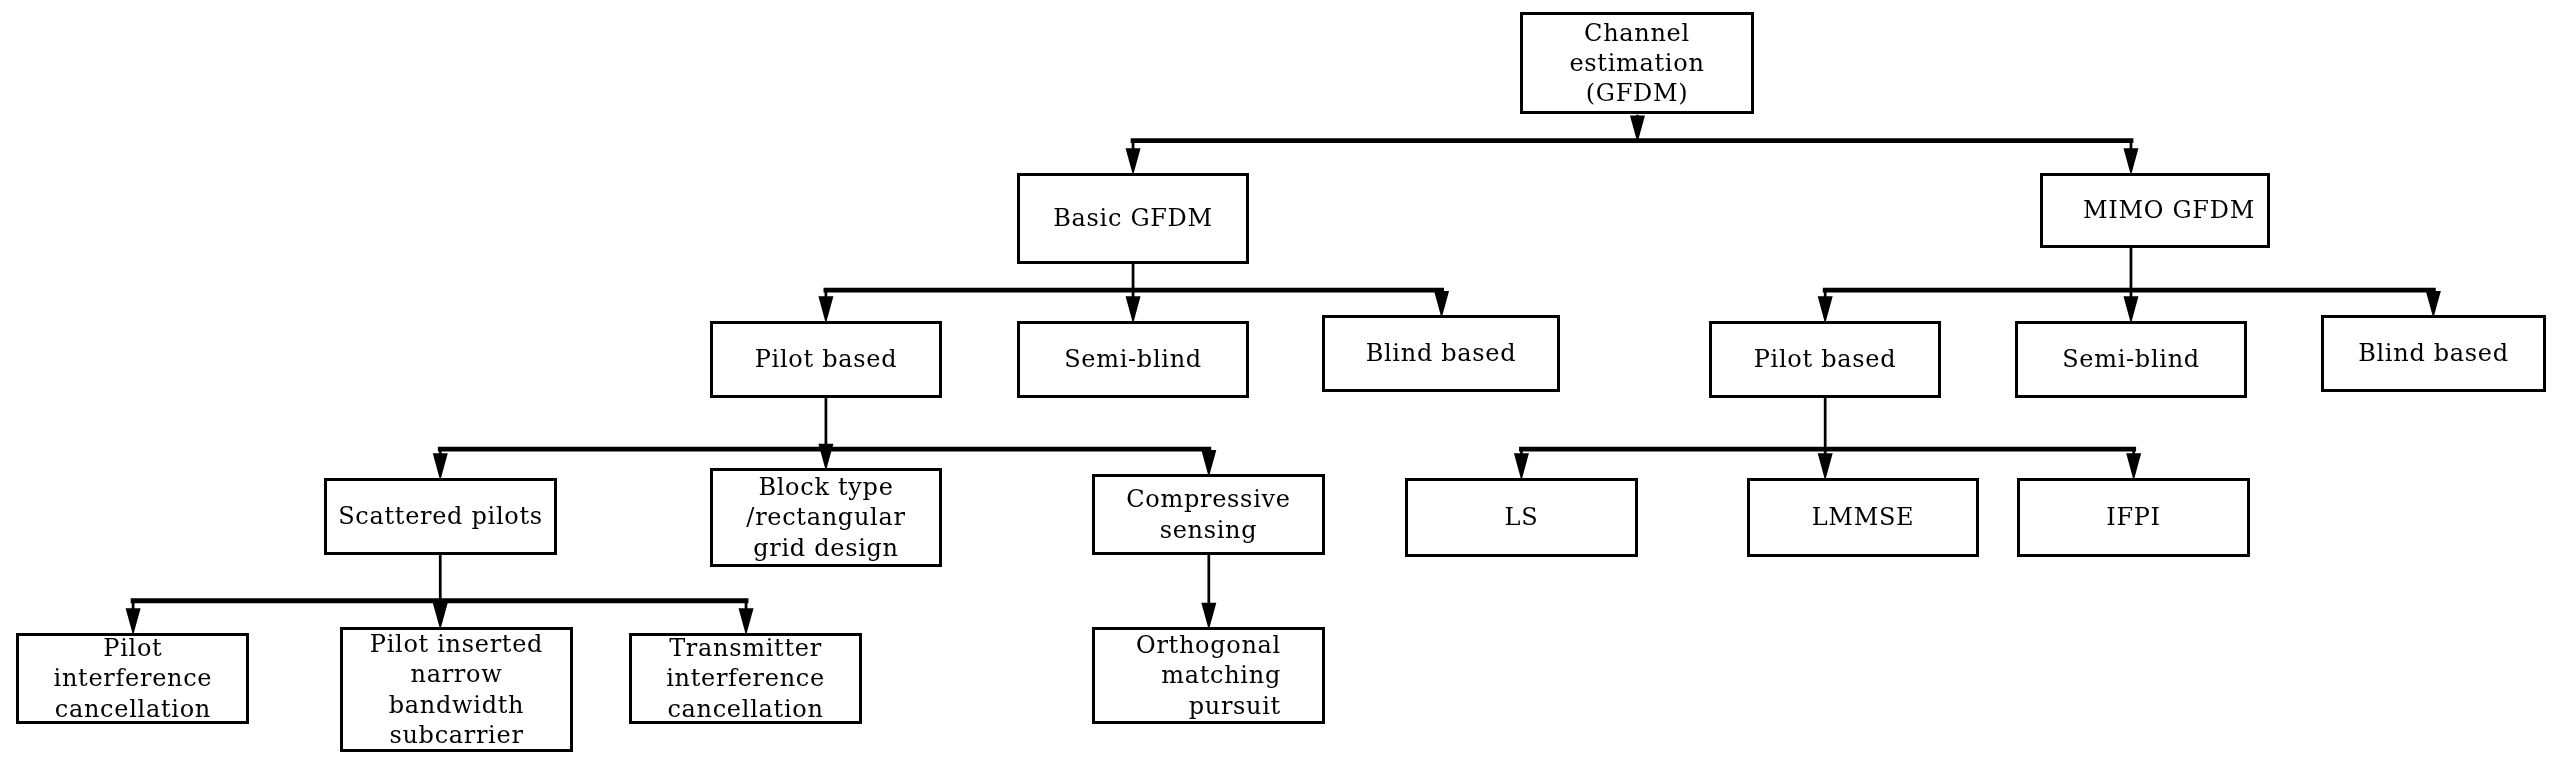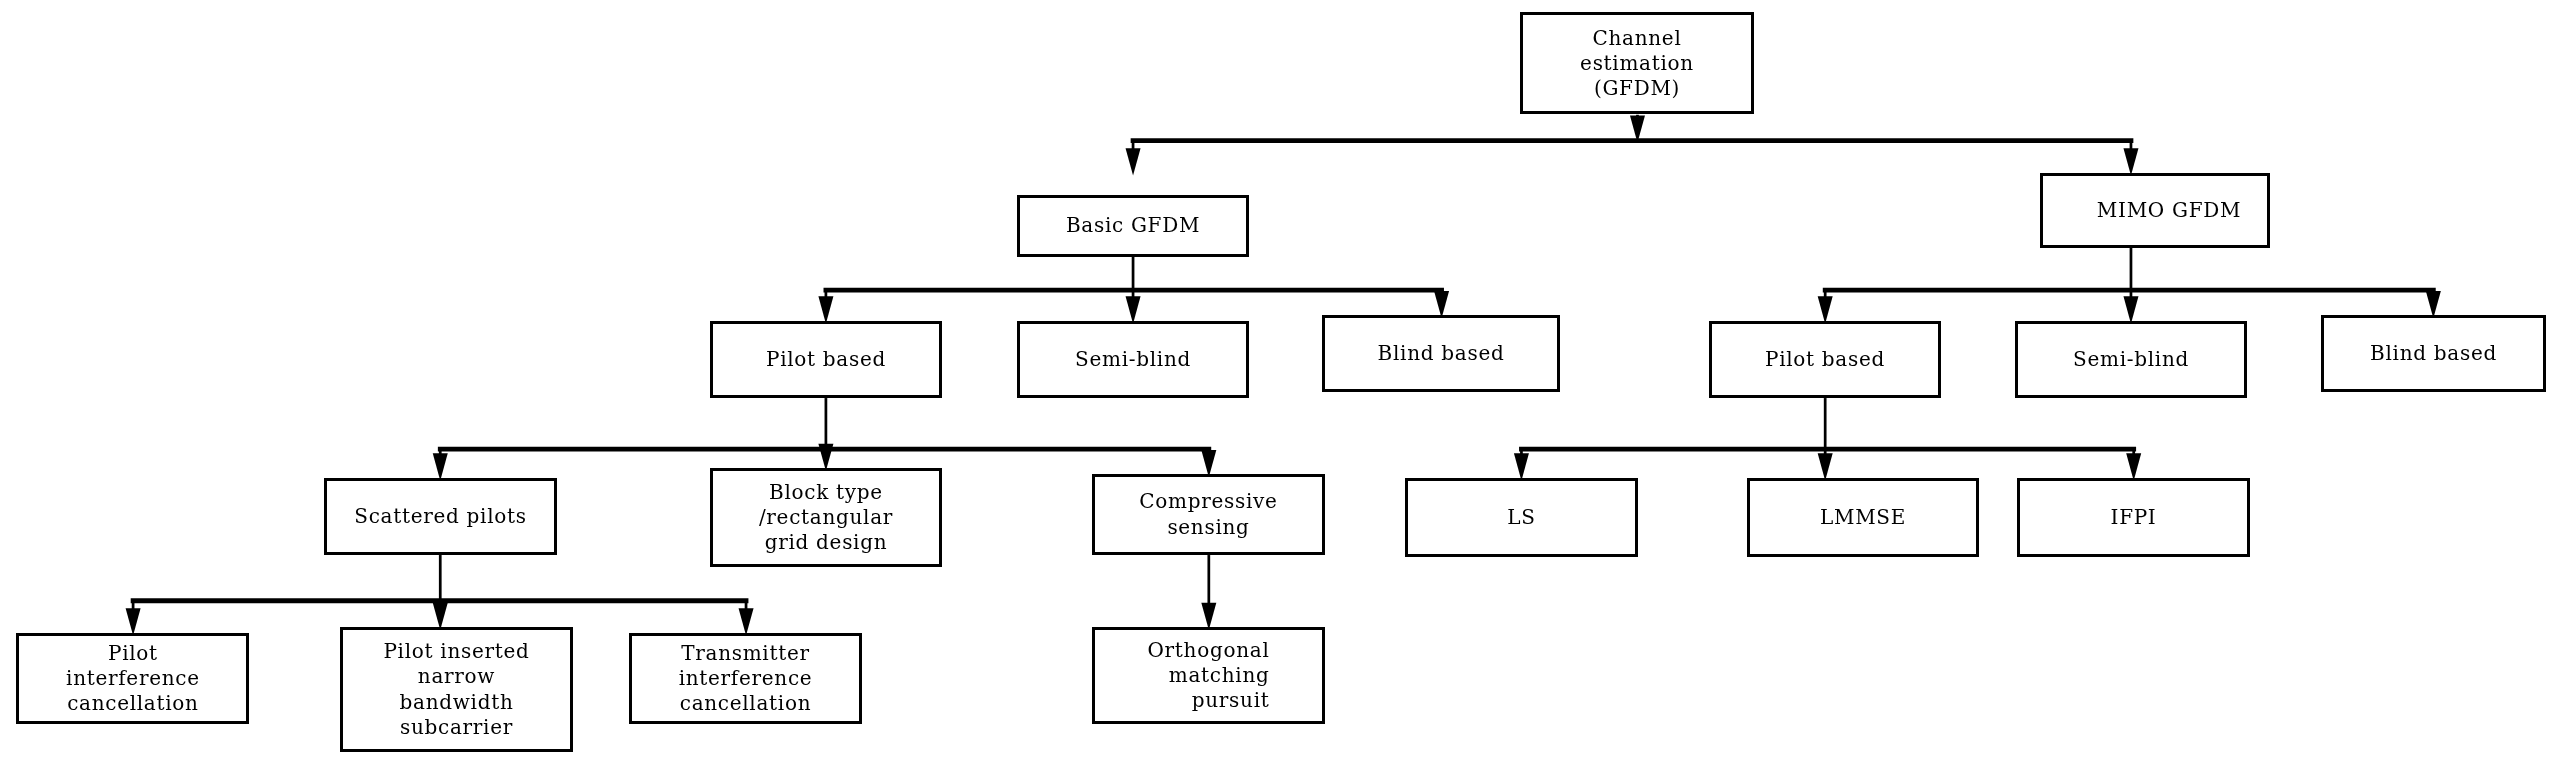--- a/index.html
+++ b/index.html
@@ -19,31 +19,31 @@
   .node {
     position: absolute;
     box-sizing: border-box;
     border: 3.4px solid #000000;
     background: #ffffff;
     display: flex;
     align-items: center;
     justify-content: center;
     text-align: center;
     white-space: pre-line;
-    font-size: 20px;
+    font-size: 24px;
     line-height: 1.26;
     letter-spacing: 0.7px;
   }
   .h { stroke: #000000; stroke-width: 7; stroke-linecap: square; }
   .v { stroke: #000000; stroke-width: 4; }
   .a { fill: #000000; stroke: none; }
 
   
   #n-root        { left:1520px; top:12.3px;  width:234px; height:102px; }
-  #n-basic       { left:1017px; top:173px; width:232px; height:62px;margin-top:22px; }
+  #n-basic       { left:1017px; top:173px; width:232px; height:91px; }
   #n-mimo        { left:2040px; top:173px; width:230px; height:75px;padding-left:28px; }
   #n-pilot-l     { left:710px; top:321px; width:232px; height:77px; }
   #n-semi-l      { left:1017px; top:321px; width:232px; height:77px; }
   #n-blind-l     { left:1322px; top:315px; width:238px; height:77px; }
   #n-pilot-r     { left:1709px; top:321px; width:232px; height:77px; }
   #n-semi-r      { left:2015px; top:321px; width:232px; height:77px; }
   #n-blind-r     { left:2321px; top:315px; width:225px; height:77px; }
   #n-scattered   { left:324px;  top:478px; width:233px; height:77px; }
   #n-block       { left:710px; top:468px; width:232px; height:99px; }
   #n-compressive { left:1092px; top:474px; width:233px; height:81px; }

